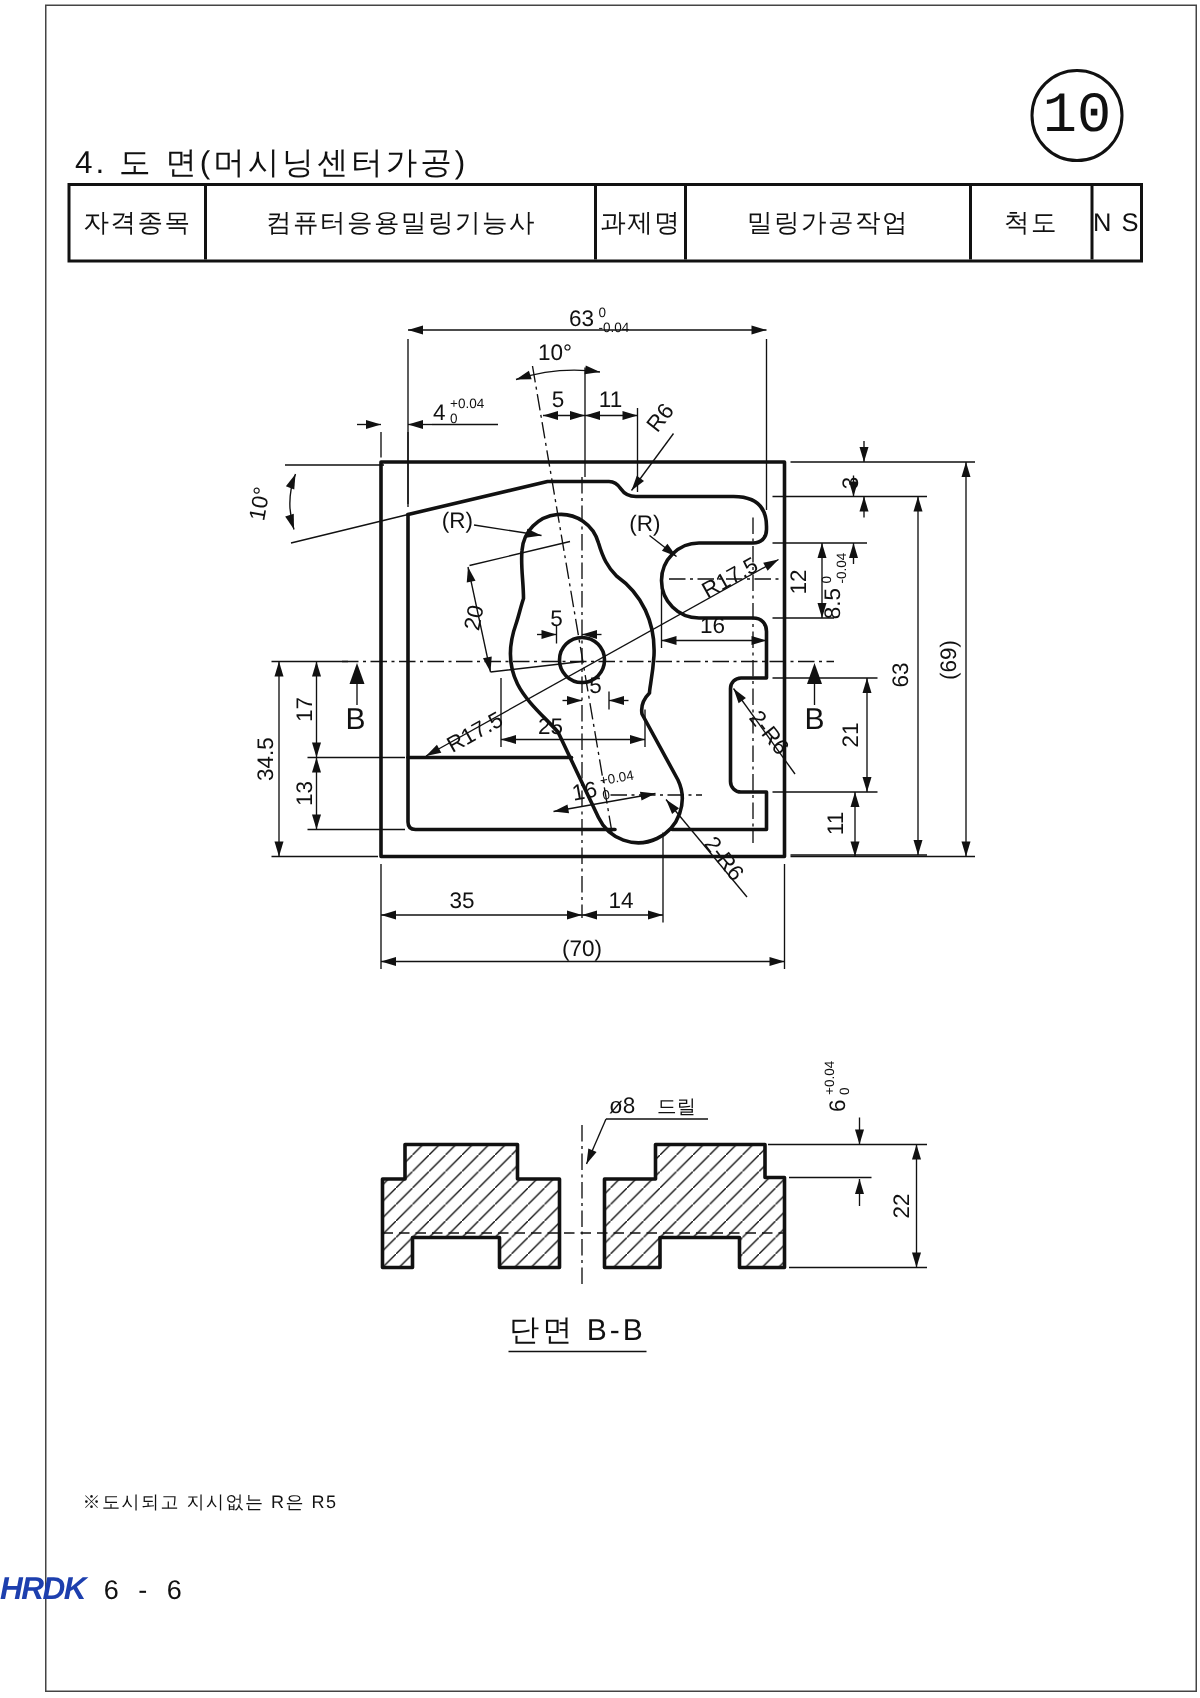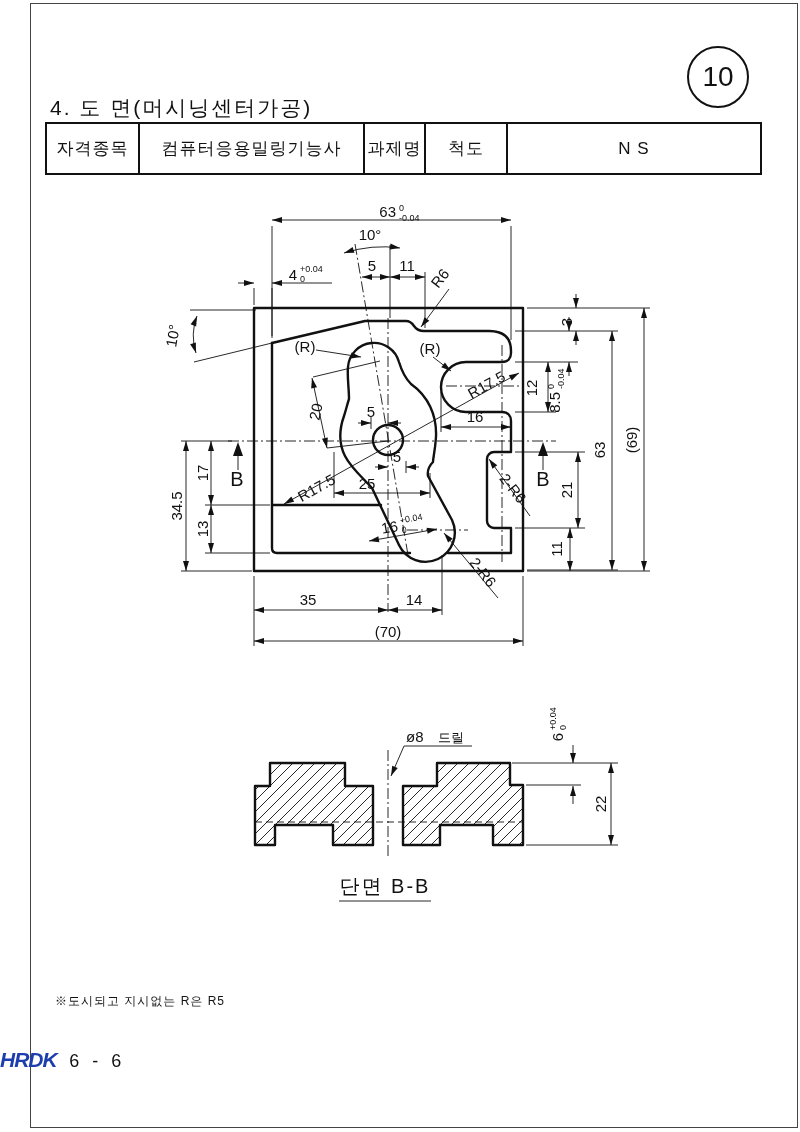--- a/index.html
+++ b/index.html
@@ -1,26 +1,26 @@
 <!DOCTYPE html>
 <html><head>
 <meta charset="utf-8">
 <style>
   html,body{margin:0;padding:0;background:#fff;}
   body{width:800px;height:1132px;position:relative;font-family:"Liberation Sans",sans-serif;color:#111;}
   .page-border{position:absolute;left:30px;top:3px;width:766px;height:1123px;border:1.5px solid #444;}
   .title{position:absolute;left:50px;top:94px;font-size:21px;letter-spacing:2px;color:#111;text-align:right;}
   .badge{position:absolute;left:687px;top:46px;width:58px;height:58px;border:2.5px solid #111;border-radius:50%;
-         display:flex;align-items:center;justify-content:center;font-size:28px;}
+         display:flex;align-items:center;justify-content:center;font-size:38px;font-family:Liberation Mono, monospace;}
   .info-table{position:absolute;left:45px;top:122px;width:717px;height:53px;display:flex;
               border:2px solid #111;box-sizing:border-box;font-size:17px;}
   .info-table .cell{display:flex;align-items:center;justify-content:center;border-right:2px solid #111;
                     box-sizing:border-box;letter-spacing:1px;white-space:nowrap;}
   .info-table .cell:last-child{border-right:none;}
-  .c1{width:93px;} .c2{width:225px;font-family:Liberation Serif, serif;} .c3{width:61px;} .c4{width:193px;} .c5{width:82px;} .c6{flex:1;}
+  .c1{width:93px;} .c2{width:264px;font-family:Liberation Serif, serif;} .c3{width:61px;} .c4{width:193px;} .c5{width:82px;} .c6{flex:1;}
   .note{position:absolute;left:55px;top:993px;font-size:12px;letter-spacing:1px;}
   .footer{position:absolute;left:0;top:1048px;width:800px;}
   .logo{font-size:21px;font-weight:bold;font-style:italic;color:#1d3fae;letter-spacing:-1px;}
   .pageno{font-size:18px;letter-spacing:4px;margin-left:8px;color:#111;}
   svg{position:absolute;left:0;top:0;}
   svg text{fill:#111;font-family:"Liberation Sans",sans-serif;font-size:15px;}
   text.tol{font-size:9px;}
   text.big{font-size:20px;}
   .thick{stroke:#111;stroke-width:2.4;fill:none;stroke-linejoin:round;stroke-linecap:round;}
   .thin{stroke:#111;stroke-width:0.9;fill:none;}
@@ -32,20 +32,21 @@
 <body>
 
 <div class="page-border"></div>
 <div class="title">4. 도 면(머시닝센터가공)</div>
 <div class="badge">10</div>
 
 <div class="info-table">
   <div class="cell c1">자격종목</div>
   <div class="cell c2">컴퓨터응용밀링기능사</div>
   <div class="cell c3">과제명</div>
+  <div class="cell c4">밀링가공작업</div>
   <div class="cell c5">척도</div>
   <div class="cell c6">N S</div>
 </div>
 
 <svg width="800" height="1132" viewBox="0 0 800 1132">
   <defs>
     <marker id="a" markerWidth="12" markerHeight="9" refX="10.5" refY="4" orient="auto-start-reverse" markerUnits="userSpaceOnUse">
       <path d="M0.5,1 L10.5,4 L0.5,7 Z" fill="#111"></path>
     </marker>
     <pattern id="h" width="11" height="11" patternUnits="userSpaceOnUse">

